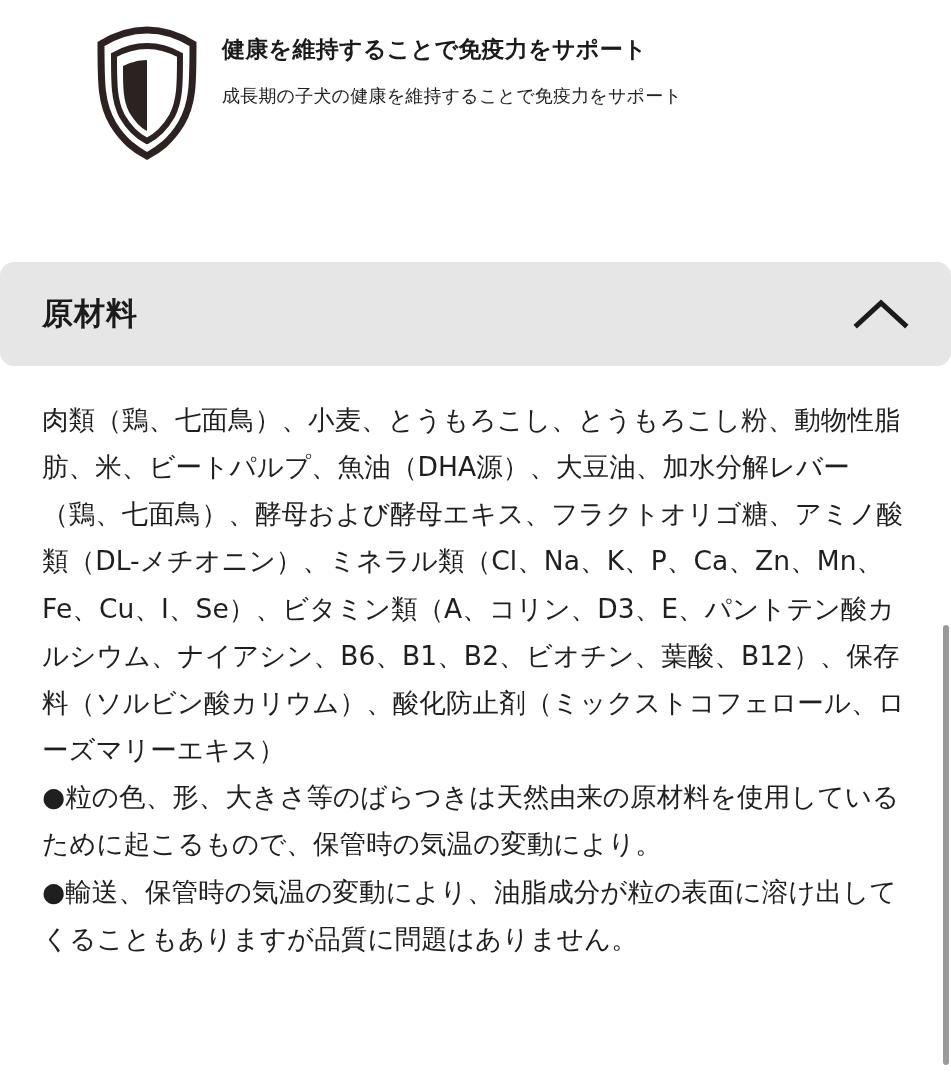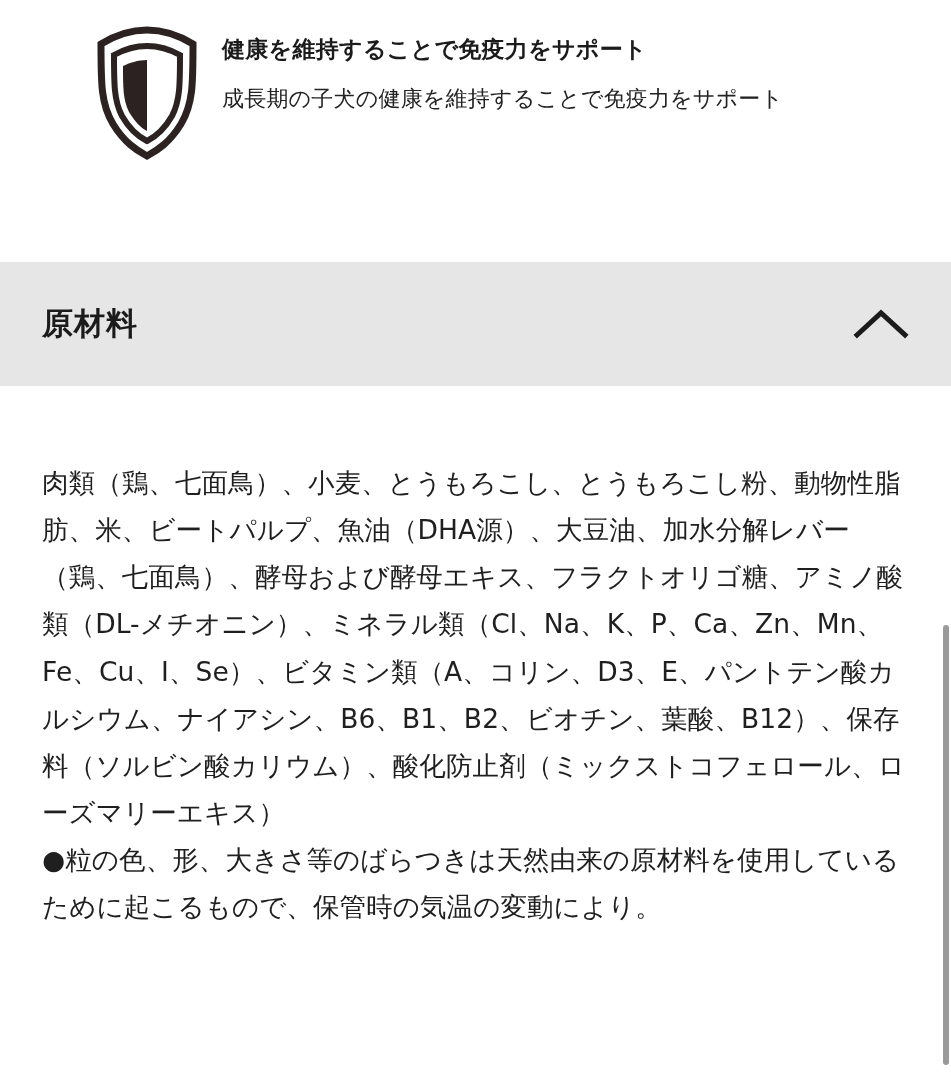--- a/index.html
+++ b/index.html
@@ -41,55 +41,55 @@
   }
   .benefit-title {
     font-size: 23px;
     font-weight: bold;
     letter-spacing: 0.3px;
     line-height: 1.35;
     color: #1b1b1b;
     margin: 0 0 16px 0;
   }
   .benefit-desc {
-    font-size: 22px;
+    font-size: 18px;
     line-height: 1.65;
     color: #222222;
     margin: 0;
     letter-spacing: 0.2px;
   }
 
   
   .accordion {
     margin-top: 100px;
   }
   .accordion-header {
     background: #e6e6e6;
-    height: 124px;
+    height: 104px;
     display: flex;
     align-items: center;
     justify-content: space-between;
     padding: 0 42px 0 42px;
     box-sizing: border-box;
+    border-radius: 14px;
   }
   .accordion-title {
     font-size: 31px;
     font-weight: bold;
     color: #1b1b1b;
     letter-spacing: 1px;
   }
   .chevron {
     width: 56px;
     height: 34px;
     display: block;
   }
   .accordion-body {
     padding: 30px 42px 0 42px;
     box-sizing: border-box;
-    margin-top: 43px;
   }
   .ingredients {
     font-size: 26.5px;
     line-height: 1.78;
     color: #1f1f1f;
     margin: 0;
     letter-spacing: 0.1px;
     text-align: left;
   }
   .note {
@@ -141,18 +141,19 @@
     <span class="accordion-title">原材料</span>
     <span>
       <svg class="chevron" viewBox="0 0 56 34" aria-hidden="true">
         <polyline points="4,28 28,6 52,28" fill="none" stroke="#1b1b1b" stroke-width="5" stroke-linecap="square"></polyline>
       </svg>
     </span>
   </div>
   <div class="accordion-body">
     <p class="ingredients">肉類（鶏、七面鳥）、小麦、とうもろこし、とうもろこし粉、動物性脂肪、米、ビートパルプ、魚油（DHA源）、大豆油、加水分解レバー（鶏、七面鳥）、酵母および酵母エキス、フラクトオリゴ糖、アミノ酸類（DL-メチオニン）、ミネラル類（Cl、Na、K、P、Ca、Zn、Mn、Fe、Cu、I、Se）、ビタミン類（A、コリン、D3、E、パントテン酸カルシウム、ナイアシン、B6、B1、B2、ビオチン、葉酸、B12）、保存料（ソルビン酸カリウム）、酸化防止剤（ミックストコフェロール、ローズマリーエキス）</p>
     <p class="note">●粒の色、形、大きさ等のばらつきは天然由来の原材料を使用しているために起こるもので、保管時の気温の変動により。</p>
+    <p class="note">●輸送、保管時の気温の変動により、油脂成分が粒の表面に溶け出してくることもありますが品質に問題はありません。</p>
   </div>
 </section>
 
 <div class="scrollbar-track">
   <div class="scrollbar-thumb"></div>
 </div>
 
 </body></html>

